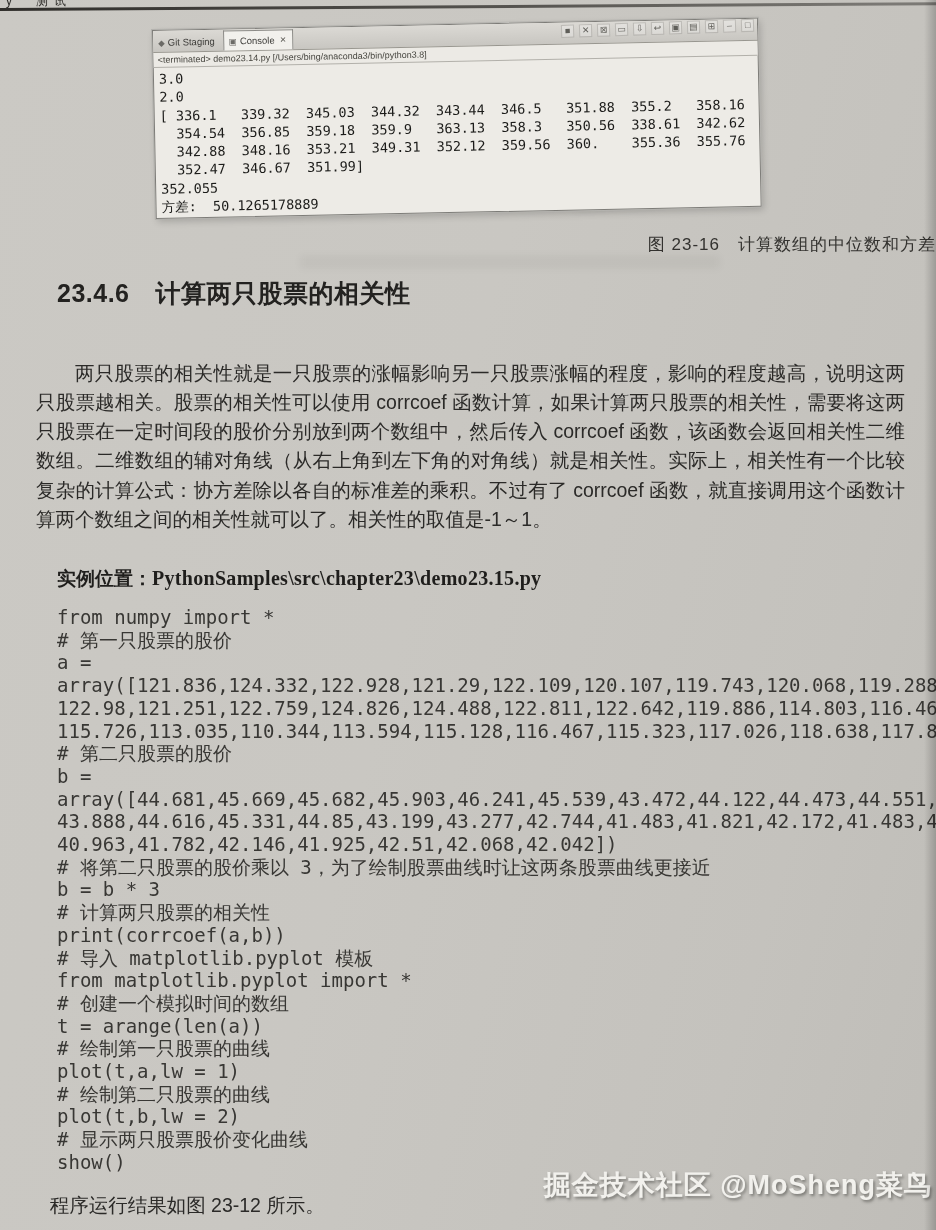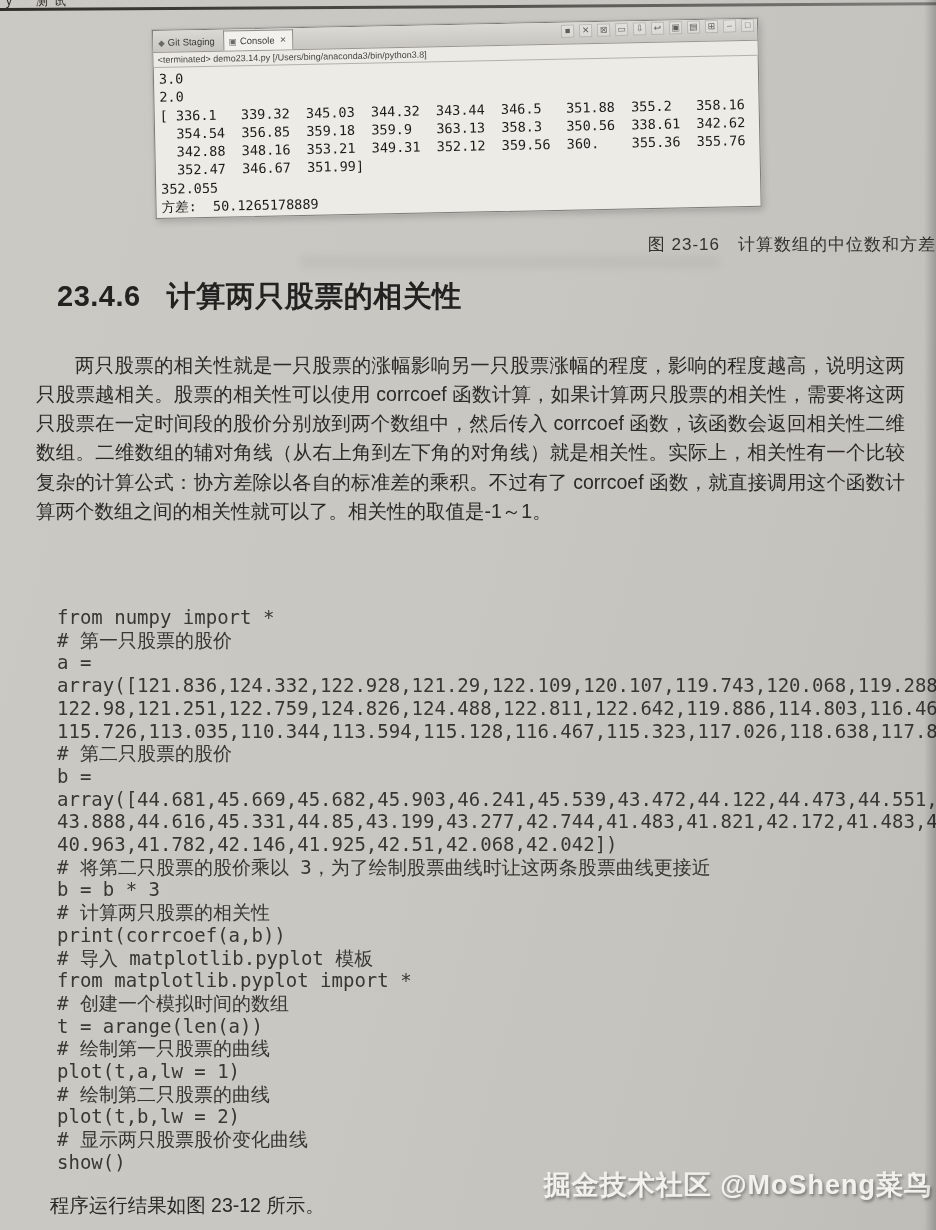--- a/index.html
+++ b/index.html
@@ -54,29 +54,29 @@
   .console-output{
     margin:0;padding:2px 2px 0 5px;font-family:"DejaVu Sans Mono",monospace;
     font-size:13.5px;line-height:18.3px;color:#1c1c1a;white-space:pre;
   }
   
   .figure-caption{
     position:absolute;left:0;top:233px;width:936px;text-align:right;
     font-size:17px;color:#33322f;letter-spacing:1px;
   }
   .section-heading{
-    position:absolute;left:57px;top:277px;font-size:29px;font-weight:bold;color:#232220;
+    position:absolute;left:57px;top:277px;font-size:25px;font-weight:bold;color:#232220;
     letter-spacing:0.5px;
   }
   .section-heading .sec-num{margin-right:26px;}
   .para{
     position:absolute;left:36px;width:869px;font-size:19.5px;line-height:29.3px;
     text-align:justify;color:#2b2a28;
   }
-  .para1{top:331px;text-indent:2em;}
+  .para1{top:339px;text-indent:2em;}
   .para2{top:501px;text-indent:1em;}
   .para2 .example-tag{font-weight:bold;color:#1f1e1c;}
   .location-line{
     position:absolute;left:57px;top:566px;font-size:19px;font-weight:bold;color:#1f1e1c;
   }
   .location-line .loc-path{font-family:"Liberation Serif",serif;font-size:20px;letter-spacing:0.3px;}
   .code-block{
     position:absolute;left:57px;top:606px;width:852px;margin:0;
     font-family:"DejaVu Sans Mono",monospace;font-size:19px;line-height:22.7px;
     color:#383734;white-space:pre-wrap;
@@ -141,20 +141,23 @@
 
   <div class="figure-caption">图 23-16　计算数组的中位数和方差</div>
 
   <div class="section-heading">
     <span class="sec-num">23.4.6</span><span>计算两只股票的相关性</span>
   </div>
 
   <p class="para para1">两只股票的相关性就是一只股票的涨幅影响另一只股票涨幅的程度，影响的程度越高，说明这两只股票越相关。股票的相关性可以使用 corrcoef 函数计算，如果计算两只股票的相关性，需要将这两只股票在一定时间段的股价分别放到两个数组中，然后传入 corrcoef 函数，该函数会返回相关性二维数组。二维数组的辅对角线（从右上角到左下角的对角线）就是相关性。实际上，相关性有一个比较复杂的计算公式：协方差除以各自的标准差的乘积。不过有了 corrcoef 函数，就直接调用这个函数计算两个数组之间的相关性就可以了。相关性的取值是-1～1。</p>
 
 
+  <div class="location-line">
+    <span>实例位置：</span><span class="loc-path">PythonSamples\src\chapter23\demo23.15.py</span>
+  </div>
 
   <pre class="code-block">from numpy import *
 # 第一只股票的股价
 a =
 array([121.836,124.332,122.928,121.29,122.109,120.107,119.743,120.068,119.288,122.083,
 122.98,121.251,122.759,124.826,124.488,122.811,122.642,119.886,114.803,116.467,
 115.726,113.035,110.344,113.594,115.128,116.467,115.323,117.026,118.638,117.871])
 # 第二只股票的股价
 b =
 array([44.681,45.669,45.682,45.903,46.241,45.539,43.472,44.122,44.473,44.551,44.499,

